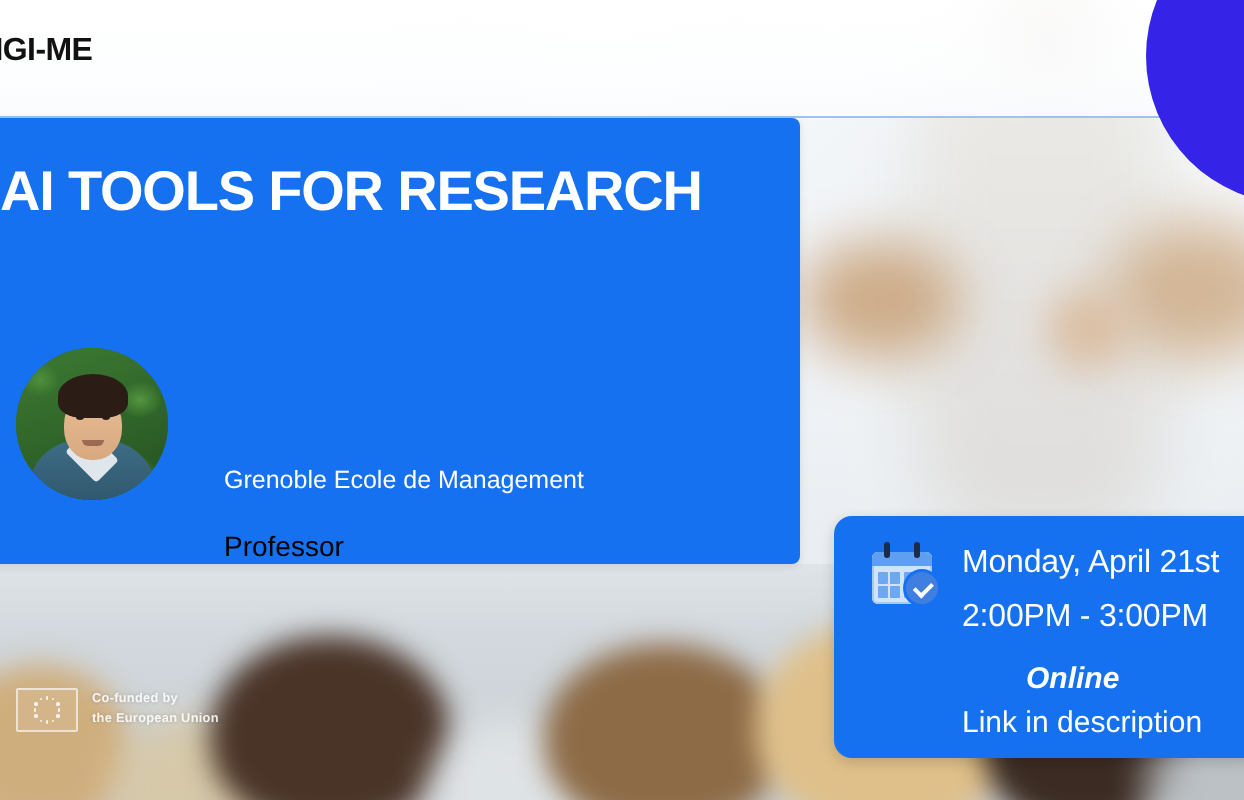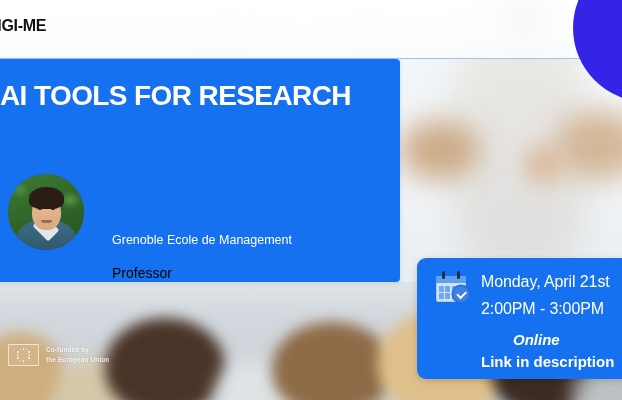--- a/index.html
+++ b/index.html
@@ -110,21 +110,21 @@
     background:#3f7fe0;box-shadow:0 0 0 1.5px #1571f0;}
   .cal-check:after{content:"";position:absolute;left:4px;top:4.5px;width:7px;height:3.5px;
     border-left:2px solid #fff;border-bottom:2px solid #fff;transform:rotate(-45deg);}
 
   .dc-date{position:absolute;left:64px;top:15px;color:#fff;font-size:16px;font-weight:500;
     letter-spacing:-.1px;white-space:nowrap;}
   .dc-time{position:absolute;left:64px;top:42px;color:#fff;font-size:16px;font-weight:500;
     letter-spacing:-.1px;white-space:nowrap;}
   .dc-mode{position:absolute;left:64px;top:73px;color:#fff;font-size:15px;font-weight:800;
     font-style:italic;white-space:nowrap;margin-left:32px;}
-  .dc-link{position:absolute;left:64px;top:95px;color:#fff;font-size:15px;font-weight:700;white-space:nowrap;}
+  .dc-link{position:absolute;left:64px;top:95px;color:#fff;font-size:15px;font-weight:400;white-space:nowrap;}
 
   
   .eu{position:absolute;left:8px;top:344px;display:flex;align-items:center;gap:7px;opacity:.85;}
   .eu-flag{position:relative;width:29px;height:20px;border:1px solid rgba(255,255,255,.75);
     border-radius:1px;background:rgba(255,255,255,.10);}
   .eu-star{position:absolute;width:1.6px;height:1.6px;border-radius:50%;background:#fff;}
   .eu-text{color:#fff;font-size:6.4px;font-weight:700;line-height:1.55;letter-spacing:.15px;
     text-shadow:0 0 2px rgba(0,0,0,.25);}
 </style>
 </head>

